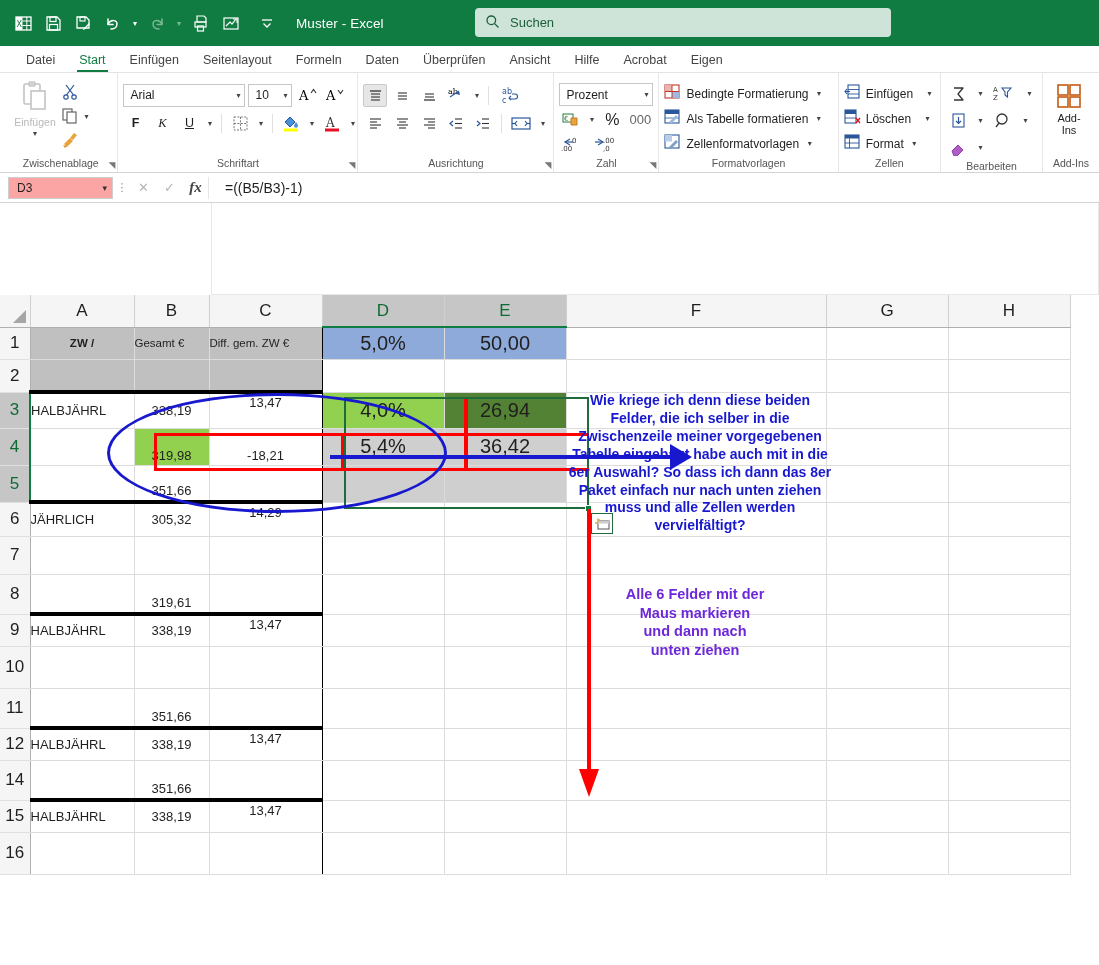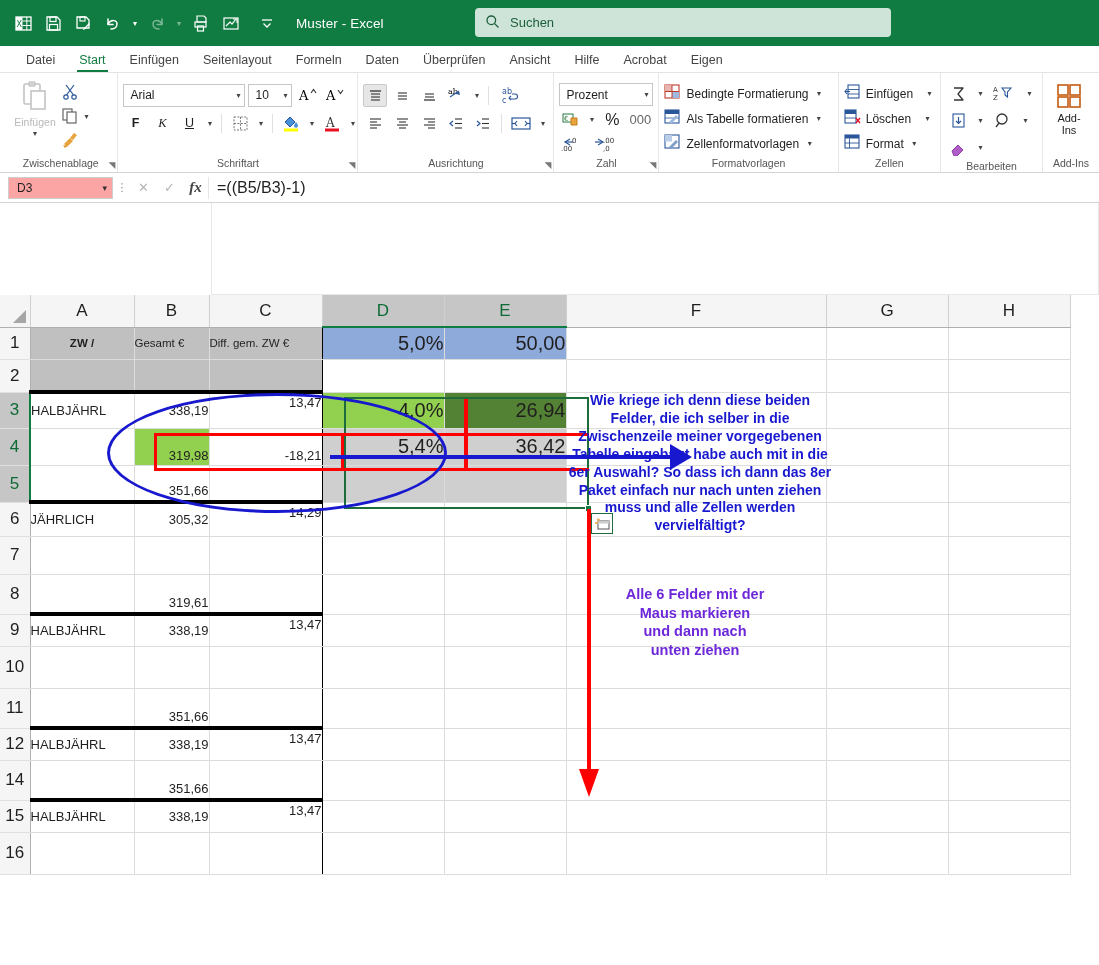--- a/index.html
+++ b/index.html
@@ -117,21 +117,21 @@
   .namebox{
     width:105px;height:22px;border:1px solid #d0cece;background:#fca5a5;display:flex;
     align-items:center;justify-content:space-between;padding:0 5px 0 8px;font-size:12px;
   }
   .namebox .cc{font-size:9px;color:#333;}
   .fb-dots{width:18px;text-align:center;color:#888;font-size:11px;}
   .fb-icons{display:flex;align-items:center;gap:1px;}
   .fb-ic{width:25px;height:22px;display:flex;align-items:center;justify-content:center;color:#b5b5b5;font-size:13px;}
   .fb-ic.fx{color:#444;font-style:italic;font-family:"Liberation Serif",serif;font-size:15px;font-weight:bold;}
   .fb-input{
-    flex:1; height:22px; display:flex; align-items:center; padding-left:8px; font-size:16px;
+    flex:1; height:22px; display:flex; align-items:center; padding-left:16px; font-size:14px;
     border-left:1px solid #e6e6e6;
   }
 
   
   .fb-expand{ height:92px; background:#fff; border-left:1px solid #fff;}
   .fb-expand-inner{ margin-left:210px; height:100%; border:1px solid #e8e8e8; border-top:none; background:#fff;}
 
   
   .sheet{ position:relative; width:1099px; }
   table.grid{ border-collapse:collapse; table-layout:fixed; }
@@ -156,21 +156,21 @@
     border-bottom:1px solid #e0e0e0; text-align:center; font-size:17px;
     color:#201f1e; vertical-align:middle;
   }
   .rowhead.selrow{ background:#c6c6c6; color:#0e6b36; border-right:2px solid #107c41;}
   .cell{
     border-right:1px solid #dcdcdc; border-bottom:1px solid #dcdcdc;
     vertical-align:middle; font-size:13px; padding:0 4px; overflow:hidden; white-space:nowrap;
   }
   .b-l{border-left:1px solid #000;} .b-r{border-right:1px solid #000;}
   .b-t{border-top:1px solid #000;} .b-b{border-bottom:4px solid #000000;}
-  .ta-r{text-align:right;} .ta-c{text-align:center;} .ta-l{text-align:left;}
+  .ta-r{text-align:center;} .ta-c{text-align:center;} .ta-l{text-align:left;}
   .va-t{vertical-align:top;} .va-b{vertical-align:bottom;}
   .fs-sm{font-size:11.5px;}
   .fs-lg{font-size:20px;}
   .bold{font-weight:bold;}
   .bg-gray{background:#c0c0c0;}
   .bg-sel{background:#cfcfcf;}
   .bg-blue{background:#8eaadb;}
   .bg-lgreen{background:#92d050;}
   .bg-dgreen{background:#548235;}
 

